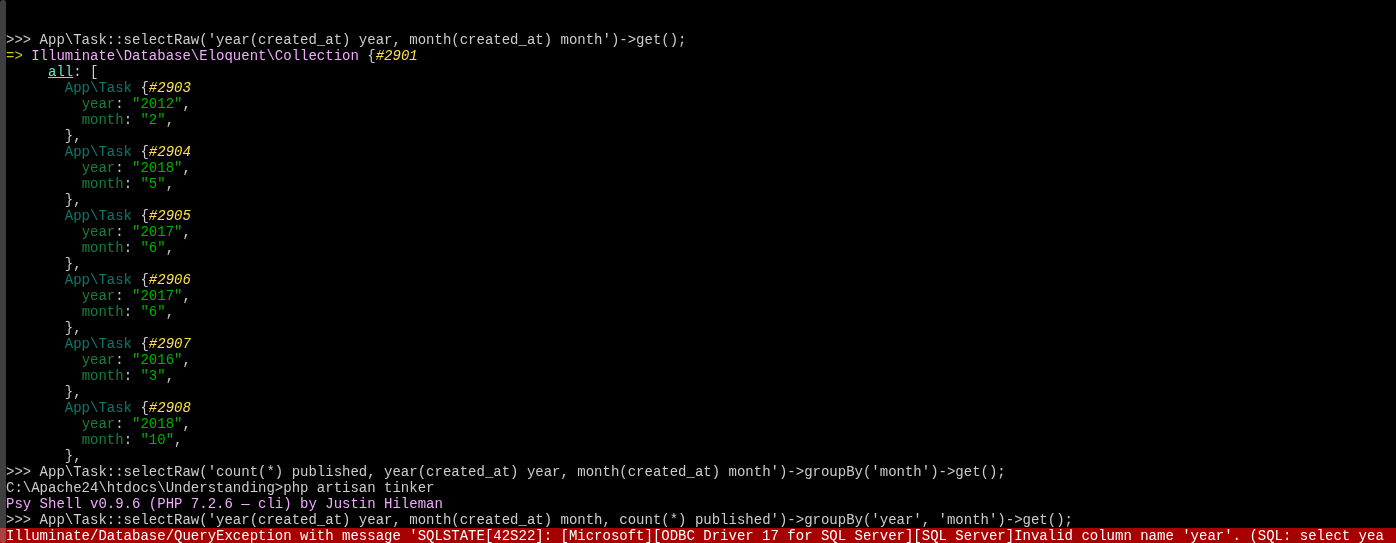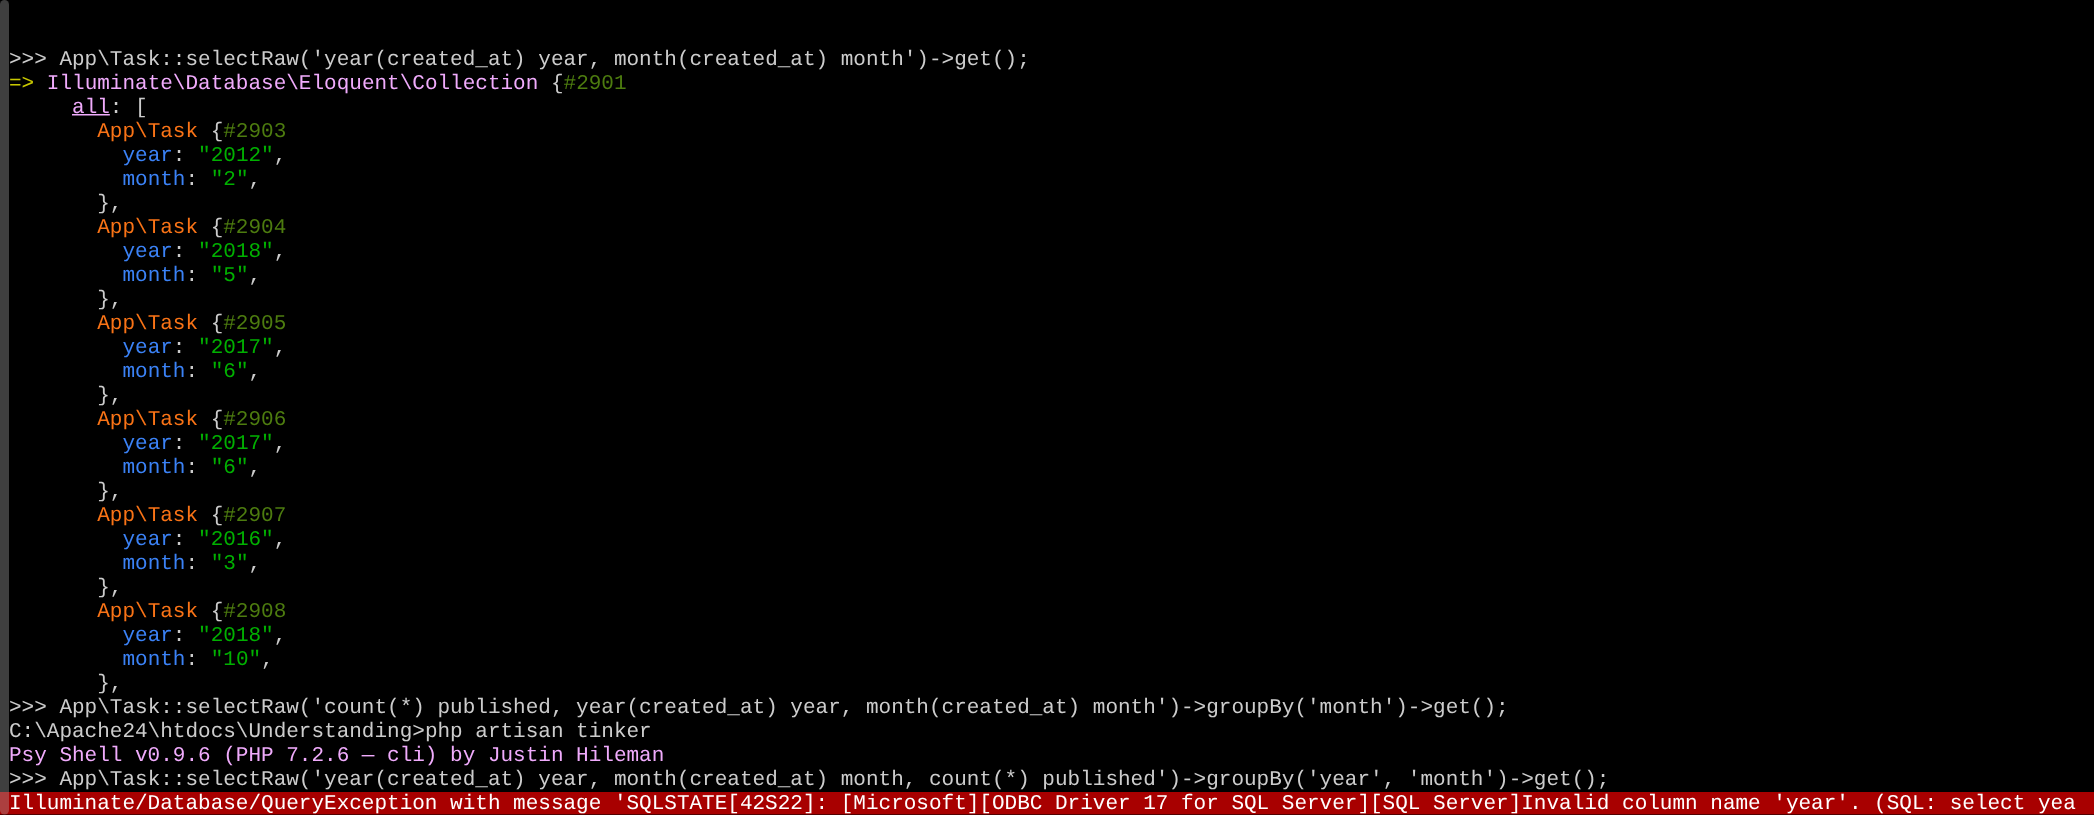--- a/index.html
+++ b/index.html
@@ -11,26 +11,26 @@
     line-height: 16px;
     width: 1396px;
     height: 543px;
     overflow: hidden;
     white-space: pre;
     padding: 0;
   }
   .term { padding: 0 6px 0 6px; }
   .c-white   { color: #cccccc; }
   .c-yellow  { color: #c8c800; }   
-  .c-class   { color: #f97316; }
-  .c-key     { color: #3b82f6; }
+  .c-class   { color: #0f766e; }
+  .c-key     { color: #15803d; }
   .c-str     { color: #00b000; }
-  .c-bright  { color: #4d7c0f; }
+  .c-bright  { color: #fde047; font-style: italic; }
   .c-psy     { color: #f0abfc; }   
-  .c-all     { color: #f0abfc; text-decoration: underline; }
+  .c-all     { color: #5eead4; text-decoration: underline; }
   .errline {
     background: #a80000;
     color: #ffffff;
     display: block;
     margin-left: -6px;
     padding-left: 6px;
     margin-right: -6px;
     padding-right: 6px;
   }
   .scrollbar {

